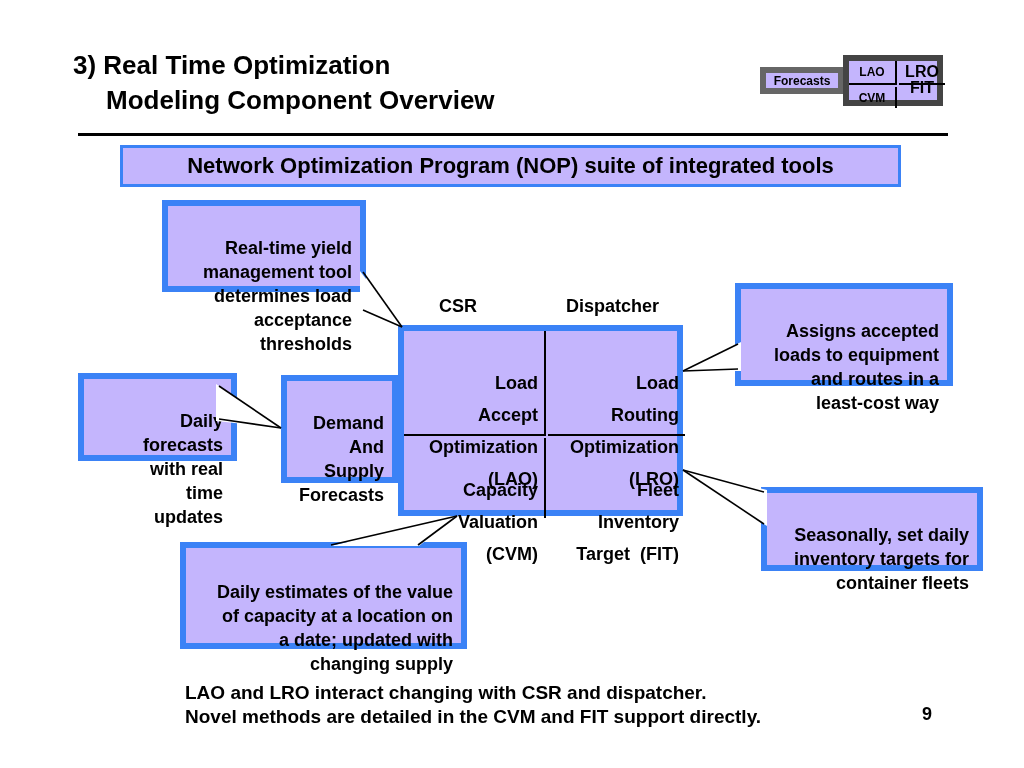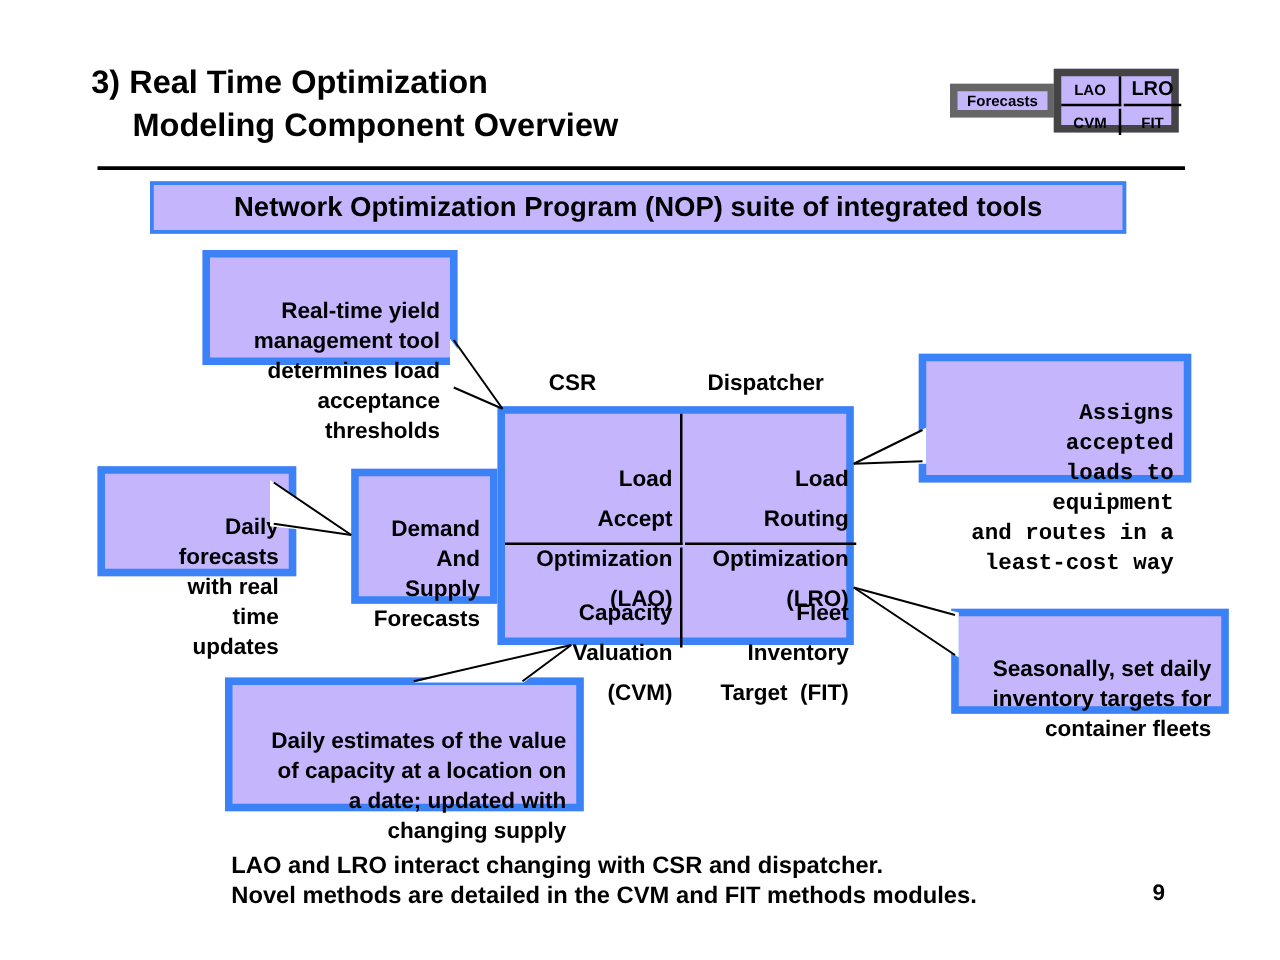--- a/index.html
+++ b/index.html
@@ -31,21 +31,21 @@
 <div class="box" style="left:843px;top:55px;width:100px;height:51px;border-color:#444;">
   <div class="abs center" style="left:0;top:0;width:48px;height:24px;border-right:2px solid #000;border-bottom:2px solid #000;font-size:12px;">
       <span>LAO</span>
     </div>
   <div class="abs center" style="left:50px;top:0;width:46px;height:24px;border-bottom:2px solid #000;font-size:16px;">
       <span>LRO</span>
     </div>
   <div class="abs center" style="left:0;top:26px;width:48px;height:21px;border-right:2px solid #000;font-size:12px;">
       <span>CVM</span>
     </div>
-  <div class="abs center" style="left:50px;top:26px;width:46px;height:21px;font-size:12px;">
+  <div class="abs center" style="left:50px;top:16px;width:46px;height:21px;font-size:16px;">
       <span>FIT</span>
     </div>
 </div>
 
 <div class="box center" style="left:120px;top:145px;width:781px;height:42px;border-width:3px;font-size:22px;">
   <span>Network Optimization Program (NOP) suite of integrated tools</span>
 </div>
 
 <div class="box callout pre" style="left:162px;top:200px;width:204px;height:92px;">
   <span class="pre">Real-time yield
@@ -94,21 +94,21 @@
 Valuation
 (CVM)</span>
   </div>
   <div class="cell pre" style="left:144px;top:107px;width:137px;height:80px;">
     <span class="pre">Fleet
 Inventory
 Target  (FIT)</span>
   </div>
 </div>
 
-<div class="box callout pre" style="left:735px;top:283px;width:218px;height:103px;font-family:Liberation Mono, monospace;">
+<div class="box callout pre" style="left:735px;top:283px;width:218px;height:103px;">
   <span class="pre">Assigns accepted
 loads to equipment
 and routes in a
 least-cost way</span>
 </div>
 
 <div class="box callout pre" style="left:761px;top:487px;width:222px;height:84px;">
   <span class="pre">Seasonally, set daily
 inventory targets for
 container fleets</span>
@@ -116,21 +116,21 @@
 
 <div class="box callout pre" style="left:180px;top:542px;width:287px;height:107px;padding-top:8px;">
   <span class="pre">Daily estimates of the value
 of capacity at a location on
 a date; updated with
 changing supply</span>
 </div>
 
 <div class="abs" style="left:185px;top:681px;font-size:19px;line-height:24px;">
   <div>LAO and LRO interact changing with CSR and dispatcher.</div>
-  <div>Novel methods are detailed in the CVM and FIT methods modules.</div>
+  <div>Novel methods are detailed in the CVM and FIT support directly.</div>
 </div>
 <div class="abs" style="left:922px;top:704px;font-size:18px;">
   <span>9</span>
 </div>
 
 <svg class="abs" width="1024" height="768" viewBox="0 0 1024 768" style="left:0;top:0;pointer-events:none;z-index:10;">
 
   <polygon points="360,271 402,327 360,312" fill="#ffffff"></polygon>
   <line x1="363" y1="272" x2="402" y2="327" stroke="#000" stroke-width="1.6"></line>
   <line x1="363" y1="310" x2="402" y2="327" stroke="#000" stroke-width="1.6"></line>

